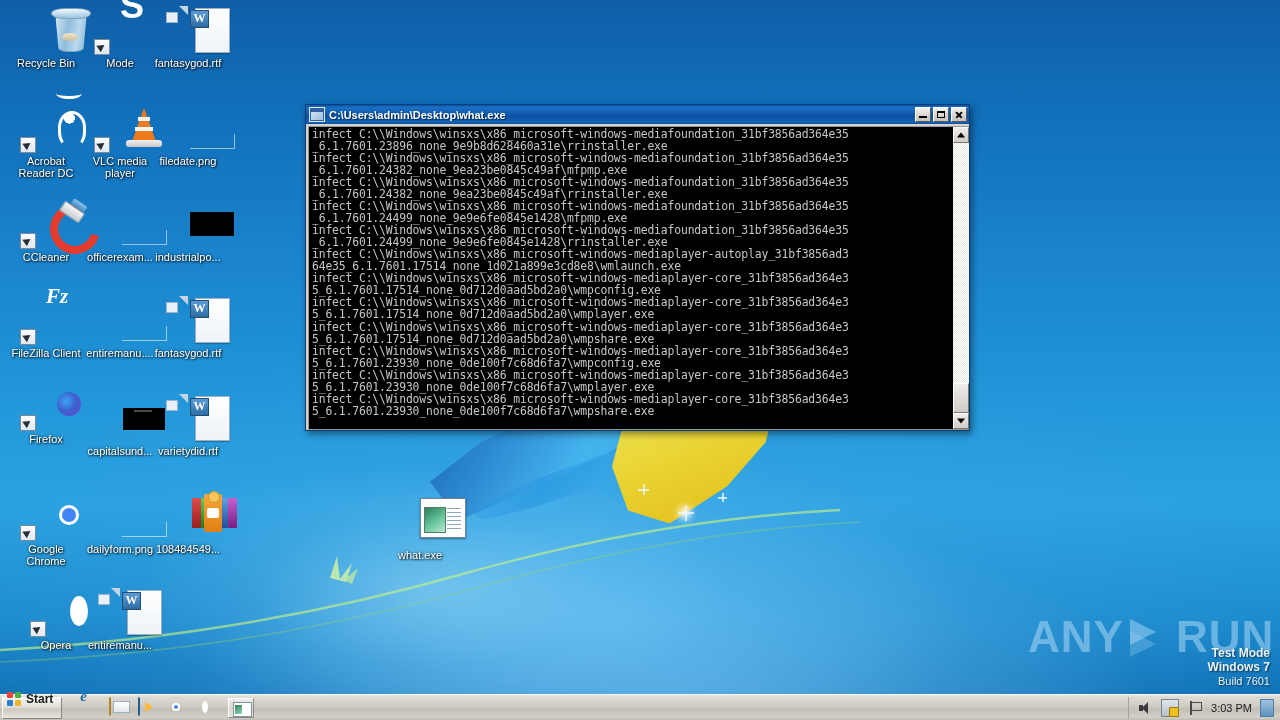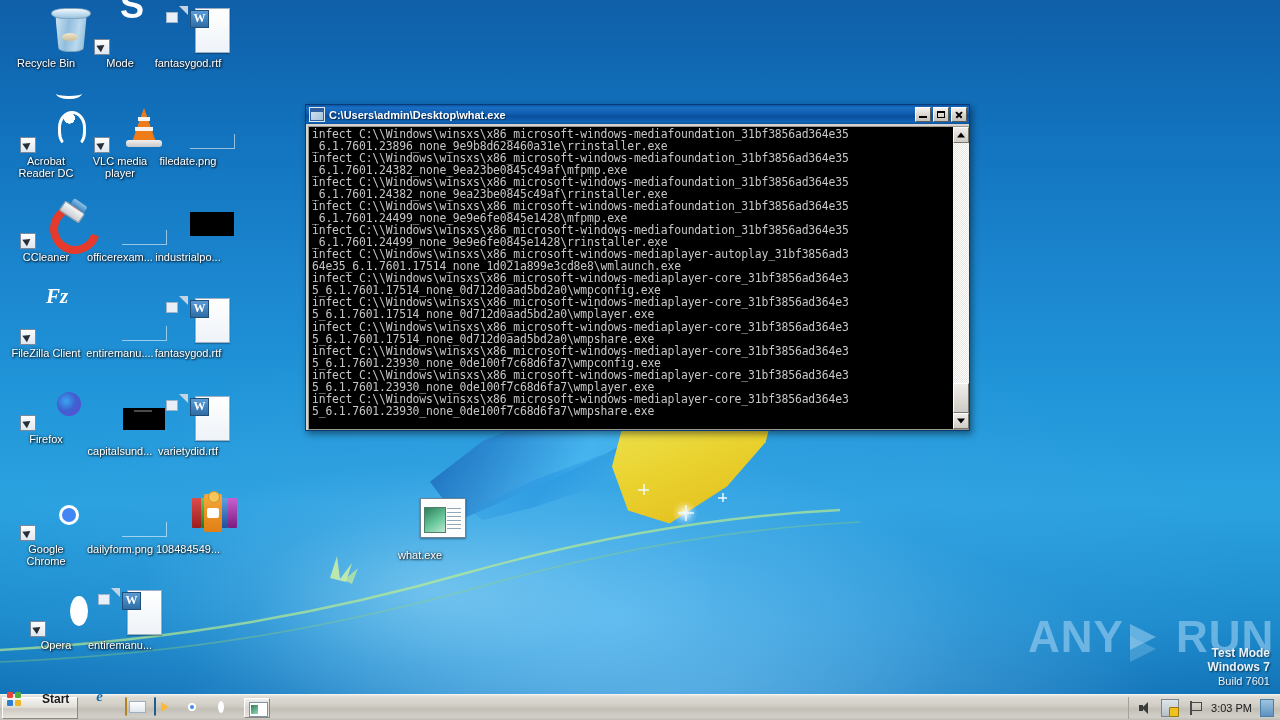--- a/index.html
+++ b/index.html
@@ -377,21 +377,21 @@
     background: repeating-linear-gradient(180deg,#8fa8bb 0px,#8fa8bb 1px,transparent 1px,transparent 4px);
   }
 
   
   #watermark {
     position: absolute;
     left: 1028px; top: 612px;
     font-size: 44px; font-weight: bold;
     letter-spacing: 1px;
     color: rgba(170,215,245,0.55);
-    display: flex; align-items: flex-end; gap: 4px;
+    display: flex; align-items: center; gap: 4px;
     pointer-events: none;
     font-family: "Liberation Sans", sans-serif;
   }
   #watermark .runmark {
     width: 44px; height: 40px;
     position: relative;
   }
   #watermark .runmark::before,
   #watermark .runmark::after {
     content:"";
@@ -555,21 +555,21 @@
     width: 1280px; height: 26px;
     background: linear-gradient(180deg, #eceae4 0%, #dedbd4 8%, #cfccc4 45%, #c2bfb7 55%, #d2cfc8 88%, #bfbcb4 100%);
     border-top: 1px solid #f4f3ef;
     display: flex; align-items: center;
     box-sizing: border-box;
   }
   #start-button {
     margin-left: 2px;
     height: 22px;
     padding: 0 8px 18px 4px;
-    display: flex; align-items: center; gap: 20px;
+    display: flex; align-items: center; gap: 4px;
     background: linear-gradient(180deg,#f6f5f1 0%, #e2dfd8 45%, #cdc9c1 55%, #e6e3dc 100%);
     border: 1px solid #8c8880;
     border-top-color:#fff; border-left-color:#fff;
     box-sizing: border-box;
     cursor: default;
   }
   #start-button .flag {
     width: 15px; height: 14px;
     position: relative;
   }

